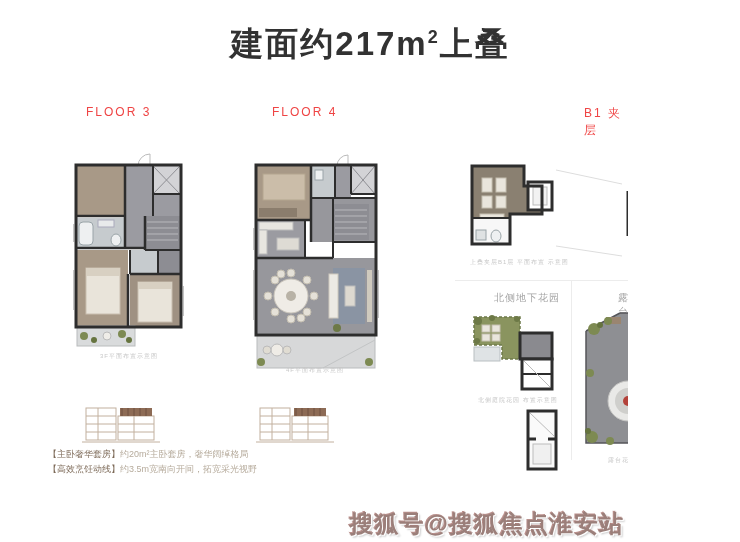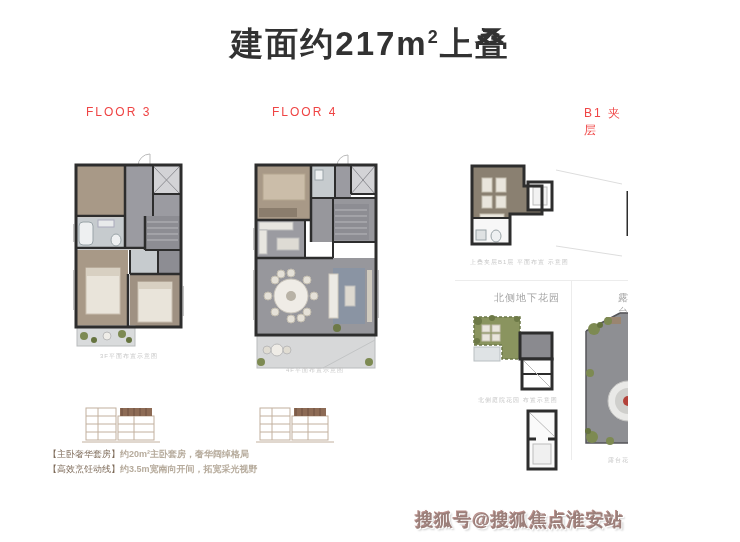--- a/index.html
+++ b/index.html
@@ -9,24 +9,24 @@
   #title{left:0;top:22px;width:740px;text-align:center;font-size:33px;font-weight:bold;
          color:#323232;letter-spacing:2px;}
   #title sup{font-size:18px;}
   .floor-label{font-size:12px;color:#ef4444;letter-spacing:2px;}
   .tiny-cap{font-size:6px;color:#c8c8c8;letter-spacing:1px;white-space:nowrap;}
   .sec-label{font-size:10px;color:#a5a5a5;letter-spacing:1px;}
   .divider-h{height:1px;background:#ececec;}
   .divider-v{width:1px;background:#ececec;}
   .legend-line{font-size:9px;white-space:nowrap;}
   .legend-tag{color:#7d6a58;font-weight:normal;}
-  .legend-desc{color:#b6ab9c;font-weight:bold;}
+  .legend-desc{color:#b6ab9c;}
   #disclaimer{left:28px;top:497px;width:700px;font-family:"DejaVu Serif","Liberation Serif",serif;
               font-style:italic;font-size:12px;color:#8f7a6b;white-space:nowrap;}
-  #watermark{right:4px;top:508px;font-size:18px;font-weight:900;color:#9b7f7a;letter-spacing:1px;
+  #watermark{right:4px;top:508px;font-size:24px;font-weight:900;color:#9b7f7a;letter-spacing:1px;
              text-shadow:1px 1px 0 #ffffff,-1px -1px 0 rgba(130,55,48,.55),2px 2px 2px rgba(0,0,0,.2);}
   svg{display:block;}
 </style>
 </head>
 <body>
 
 <div id="page">
 
   <div class="abs" id="title"><span>建面约217m</span><sup>2</sup><span>上叠</span></div>
 

